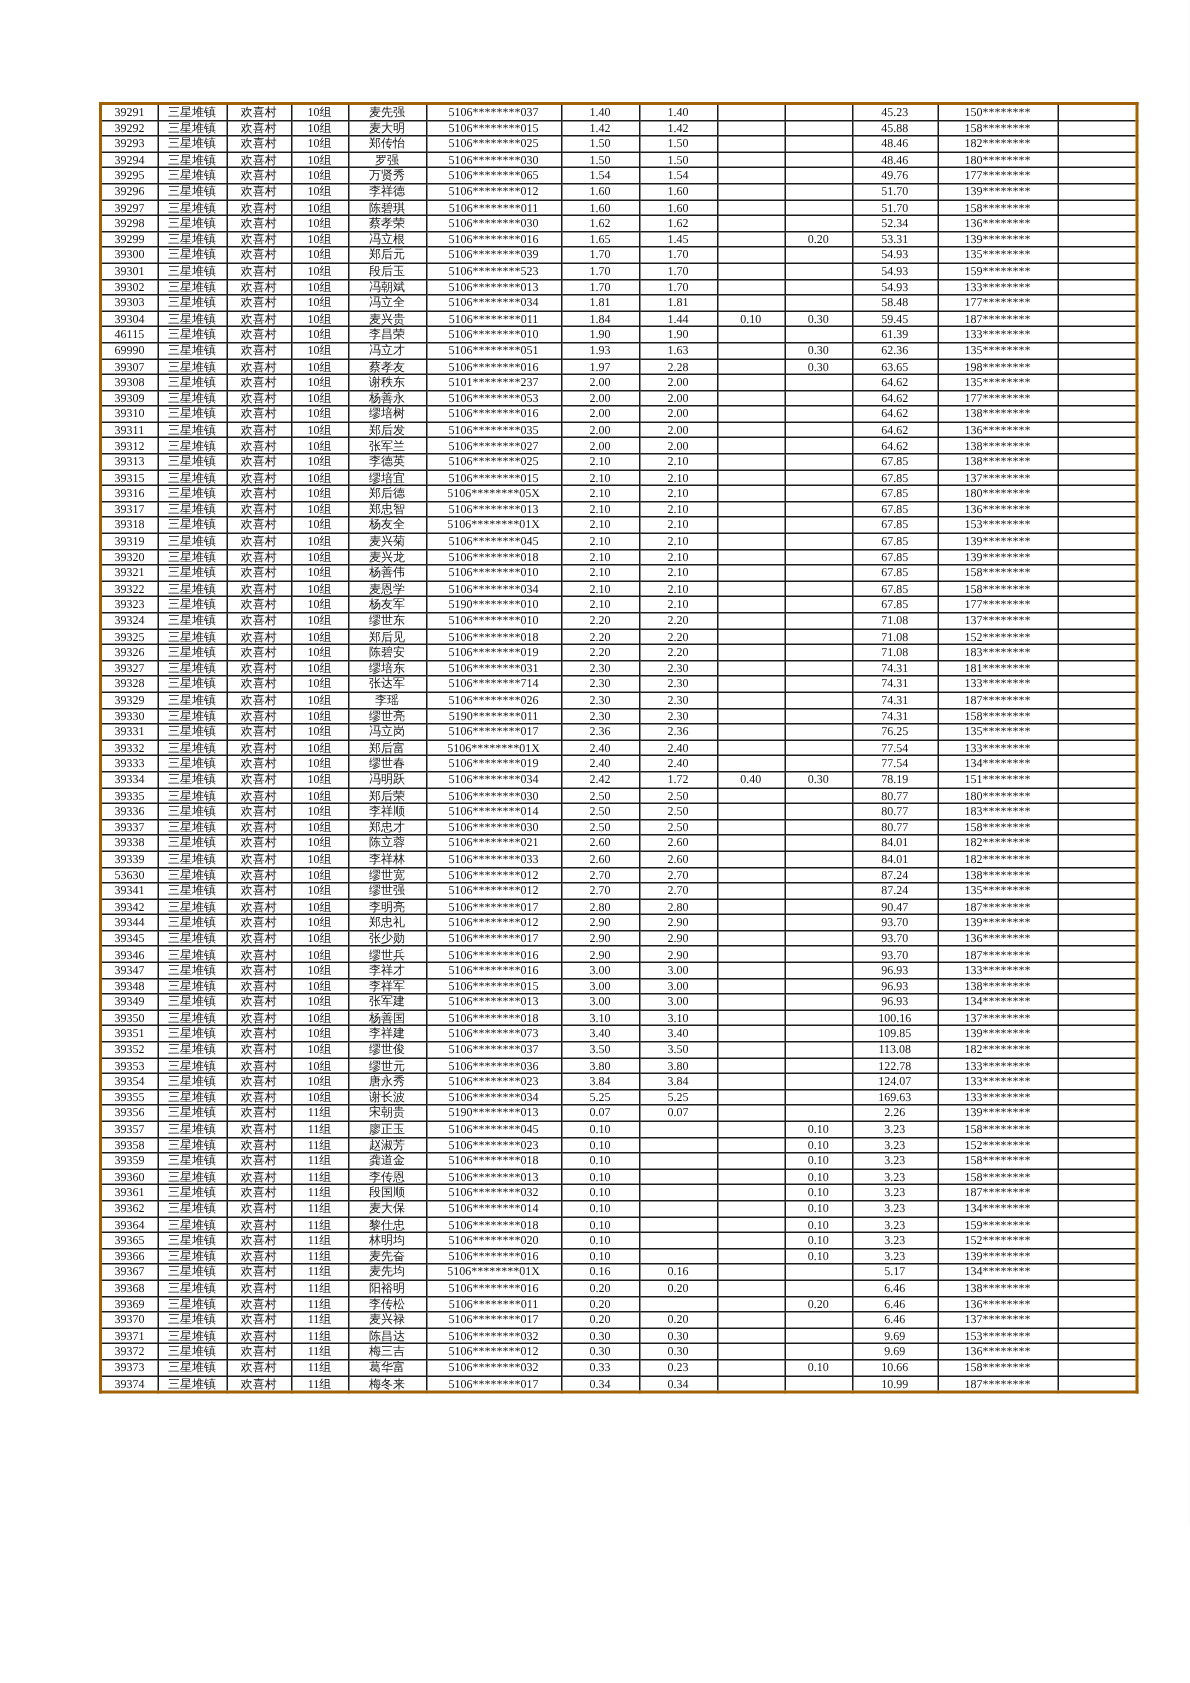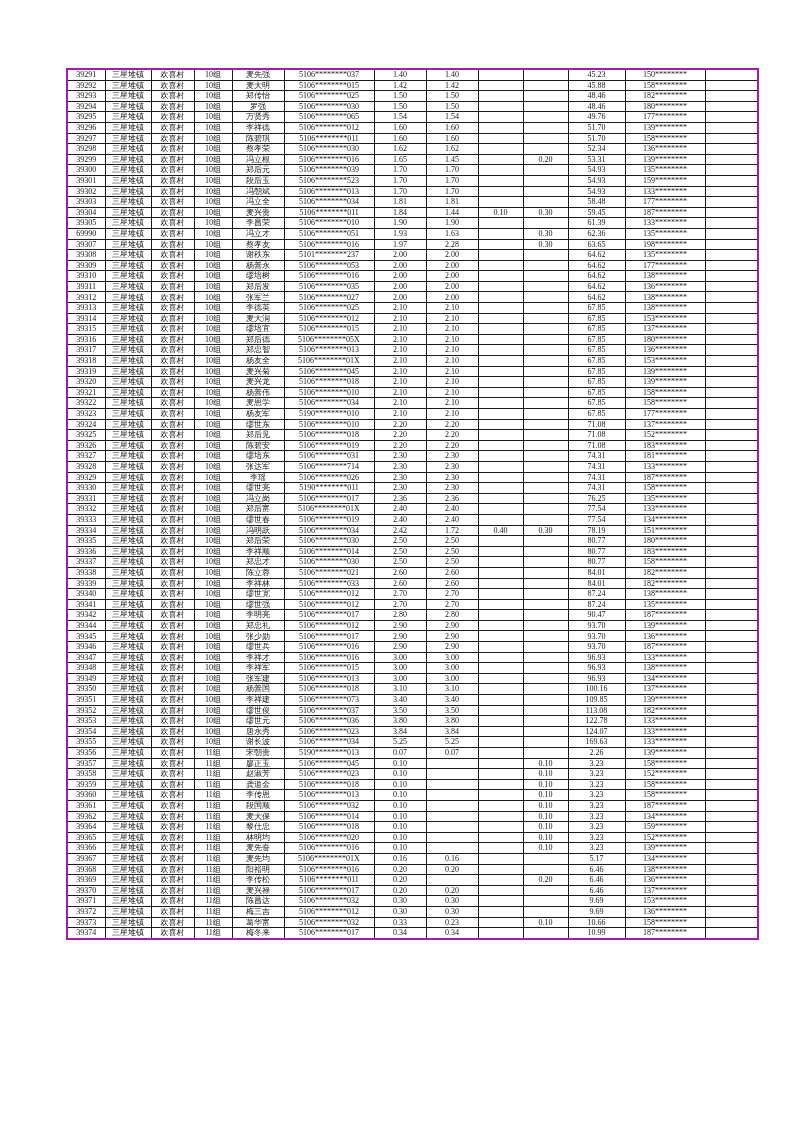--- a/index.html
+++ b/index.html
@@ -13,21 +13,21 @@
     width:793px; height:1122px;
     background:#ffffff;
     overflow:hidden;
   }
   table.datasheet {
     position:absolute;
     left:66px; top:68px;
     width:691px;
     border-collapse:collapse;
     table-layout:fixed;
-    border:2px solid #a21caf;
+    border:2px solid #a16207;
   }
   table.datasheet td {
     border:1px solid #1c1c1c;
     height:9.6px;
     padding:0 1px;
     font-size:8px;
     line-height:9.5px;
     text-align:center;
     vertical-align:middle;
     white-space:nowrap;
@@ -264,21 +264,21 @@
           <td>5106********011</td>
           <td>1.84</td>
           <td>1.44</td>
           <td>0.10</td>
           <td>0.30</td>
           <td>59.45</td>
           <td>187********</td>
           <td></td>
         </tr>
         <tr>
-          <td>39305</td>
+          <td>46115</td>
           <td>三星堆镇</td>
           <td>欢喜村</td>
           <td>10组</td>
           <td>李昌荣</td>
           <td>5106********010</td>
           <td>1.90</td>
           <td>1.90</td>
           <td></td>
           <td></td>
           <td>61.39</td>
@@ -396,35 +396,20 @@
           <td>欢喜村</td>
           <td>10组</td>
           <td>李德英</td>
           <td>5106********025</td>
           <td>2.10</td>
           <td>2.10</td>
           <td></td>
           <td></td>
           <td>67.85</td>
           <td>138********</td>
-          <td></td>
-        </tr>
-        <tr>
-          <td>39314</td>
-          <td>三星堆镇</td>
-          <td>欢喜村</td>
-          <td>10组</td>
-          <td>麦大润</td>
-          <td>5106********012</td>
-          <td>2.10</td>
-          <td>2.10</td>
-          <td></td>
-          <td></td>
-          <td>67.85</td>
-          <td>153********</td>
           <td></td>
         </tr>
         <tr>
           <td>39315</td>
           <td>三星堆镇</td>
           <td>欢喜村</td>
           <td>10组</td>
           <td>缪培宜</td>
           <td>5106********015</td>
           <td>2.10</td>
@@ -789,21 +774,21 @@
           <td>5106********033</td>
           <td>2.60</td>
           <td>2.60</td>
           <td></td>
           <td></td>
           <td>84.01</td>
           <td>182********</td>
           <td></td>
         </tr>
         <tr>
-          <td>39340</td>
+          <td>53630</td>
           <td>三星堆镇</td>
           <td>欢喜村</td>
           <td>10组</td>
           <td>缪世宽</td>
           <td>5106********012</td>
           <td>2.70</td>
           <td>2.70</td>
           <td></td>
           <td></td>
           <td>87.24</td>

